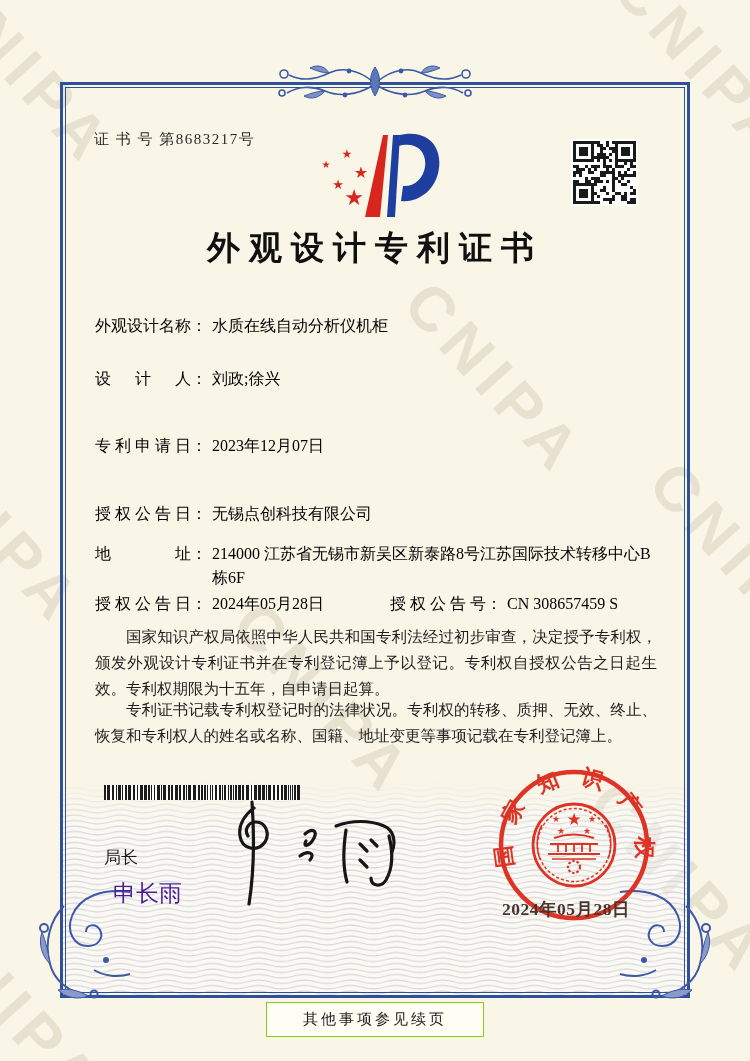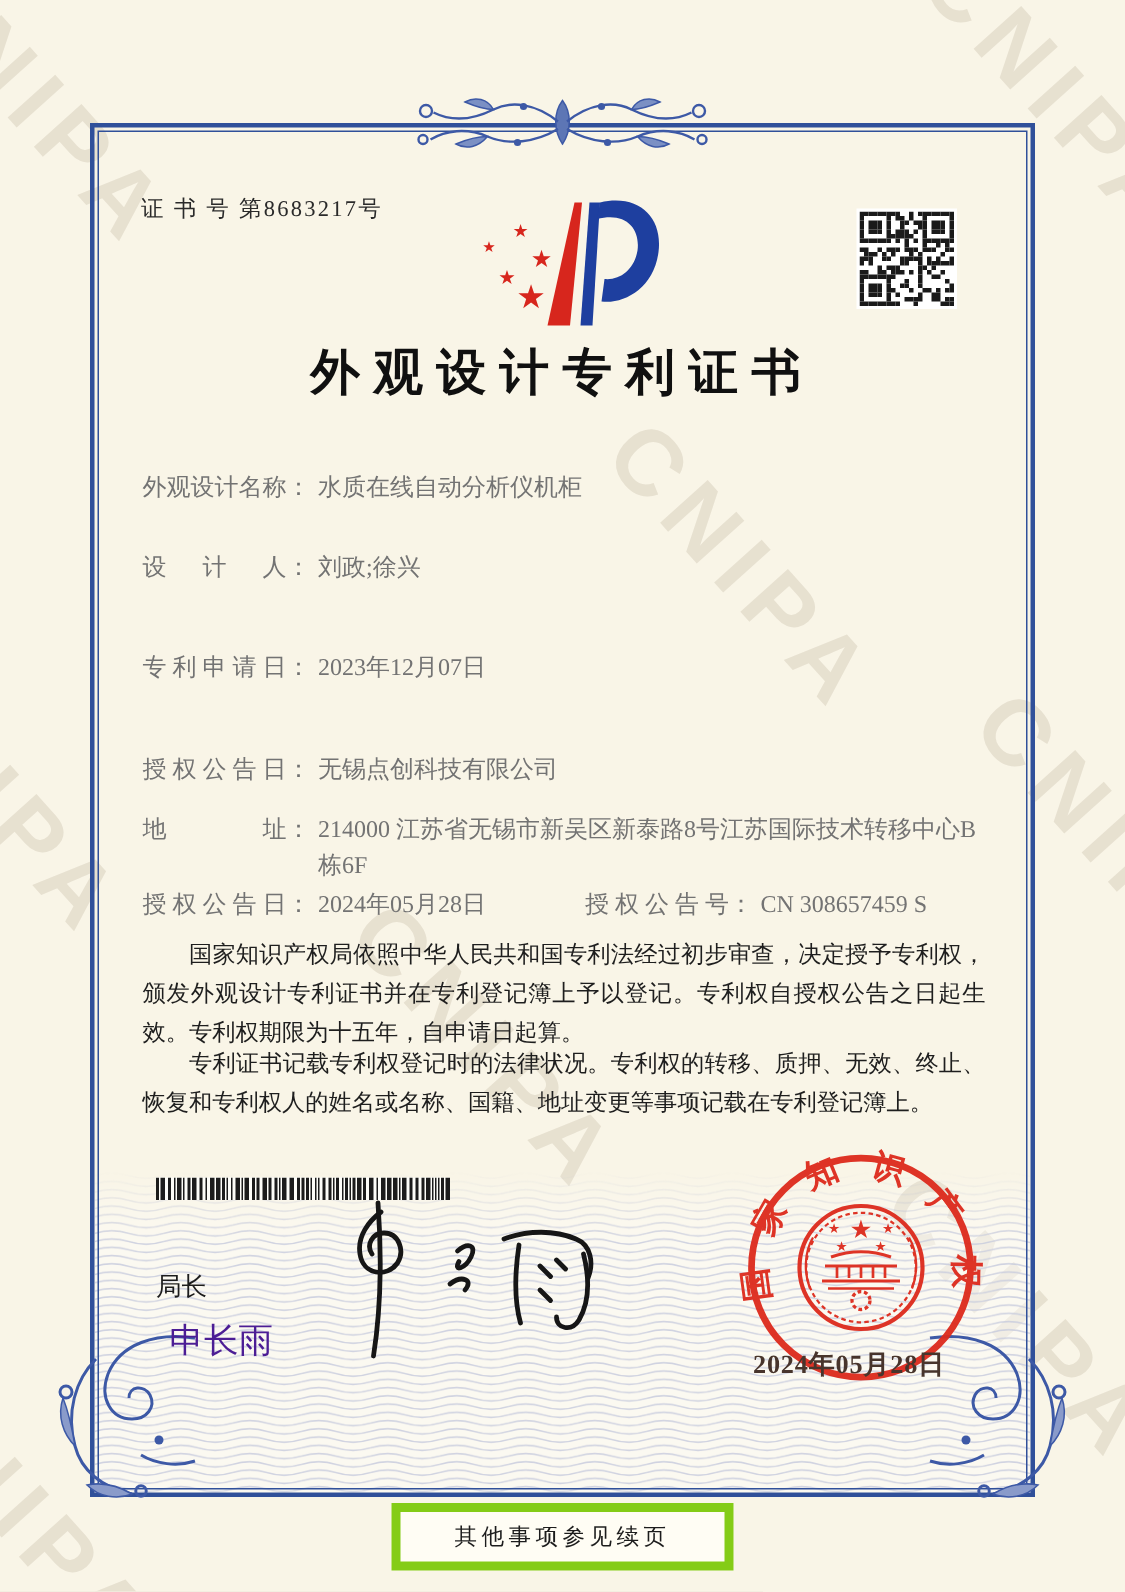--- a/index.html
+++ b/index.html
@@ -39,21 +39,21 @@
     position:absolute; left:94px; top:130px; font-size:15px;
     letter-spacing:1.5px; color:#2a2a2a;
   }
   .logo { position:absolute; left:310px; top:131px; }
   .qr { position:absolute; left:571px; top:139px; width:67px; height:67px; background:#fff; padding:2px; box-sizing:border-box; }
   .title {
     position:absolute; left:0; top:226px; width:100%; text-align:center;
     font-size:33px; font-weight:700; letter-spacing:9px; color:#101010;
   }
   
-  .row { position:absolute; left:95px; font-size:16px; color:#737373; line-height:24px; }
+  .row { position:absolute; left:95px; font-size:16px; color:#000000; line-height:24px; }
   .lbl { display:inline-block; width:96px; text-align:justify; text-align-last:justify; vertical-align:top; }
   .colon { display:inline-block; vertical-align:top; margin-right:5px; }
   .val { display:inline-block; vertical-align:top; }
   .val.wide { width:446px; }
   .grp2 { position:absolute; left:295px; top:0; white-space:nowrap; }
   
   .para {
     position:absolute; left:95px; width:562px; font-size:15.5px; line-height:26px;
     color:#1e1e1e; text-align:justify; text-indent:2em;font-family:Liberation Serif, serif;
   }
@@ -63,21 +63,21 @@
   .sig-name  { position:absolute; left:113px; top:878px; font-size:23px; color:#4c1d95; }
   .signature { position:absolute; left:208px; top:796px; }
   .seal { position:absolute; left:492px; top:763px; opacity:0.95; }
   
   .pagenum {
     position:absolute; left:0; top:966px; width:100%; text-align:center;
     font-size:14px; color:#222;
   }
   .contbox {
     position:absolute; left:50%; top:1002px; transform:translateX(-50%);
-    border:6px solid #84cc16; background:#fffdf4; padding:7px 36px;
+    border:1px solid #84cc16; background:#fffdf4; padding:7px 36px;
     font-size:15px; letter-spacing:3px; color:#1c1c1c; white-space:nowrap;
   }
 </style>
 </head>
 <body>
 
 <div class="page">
 
   <span class="wm" style="left:-28px; top:-42px;">CNIPA</span>
   <span class="wm" style="left:652px; top:-48px;">CNIPA</span>

